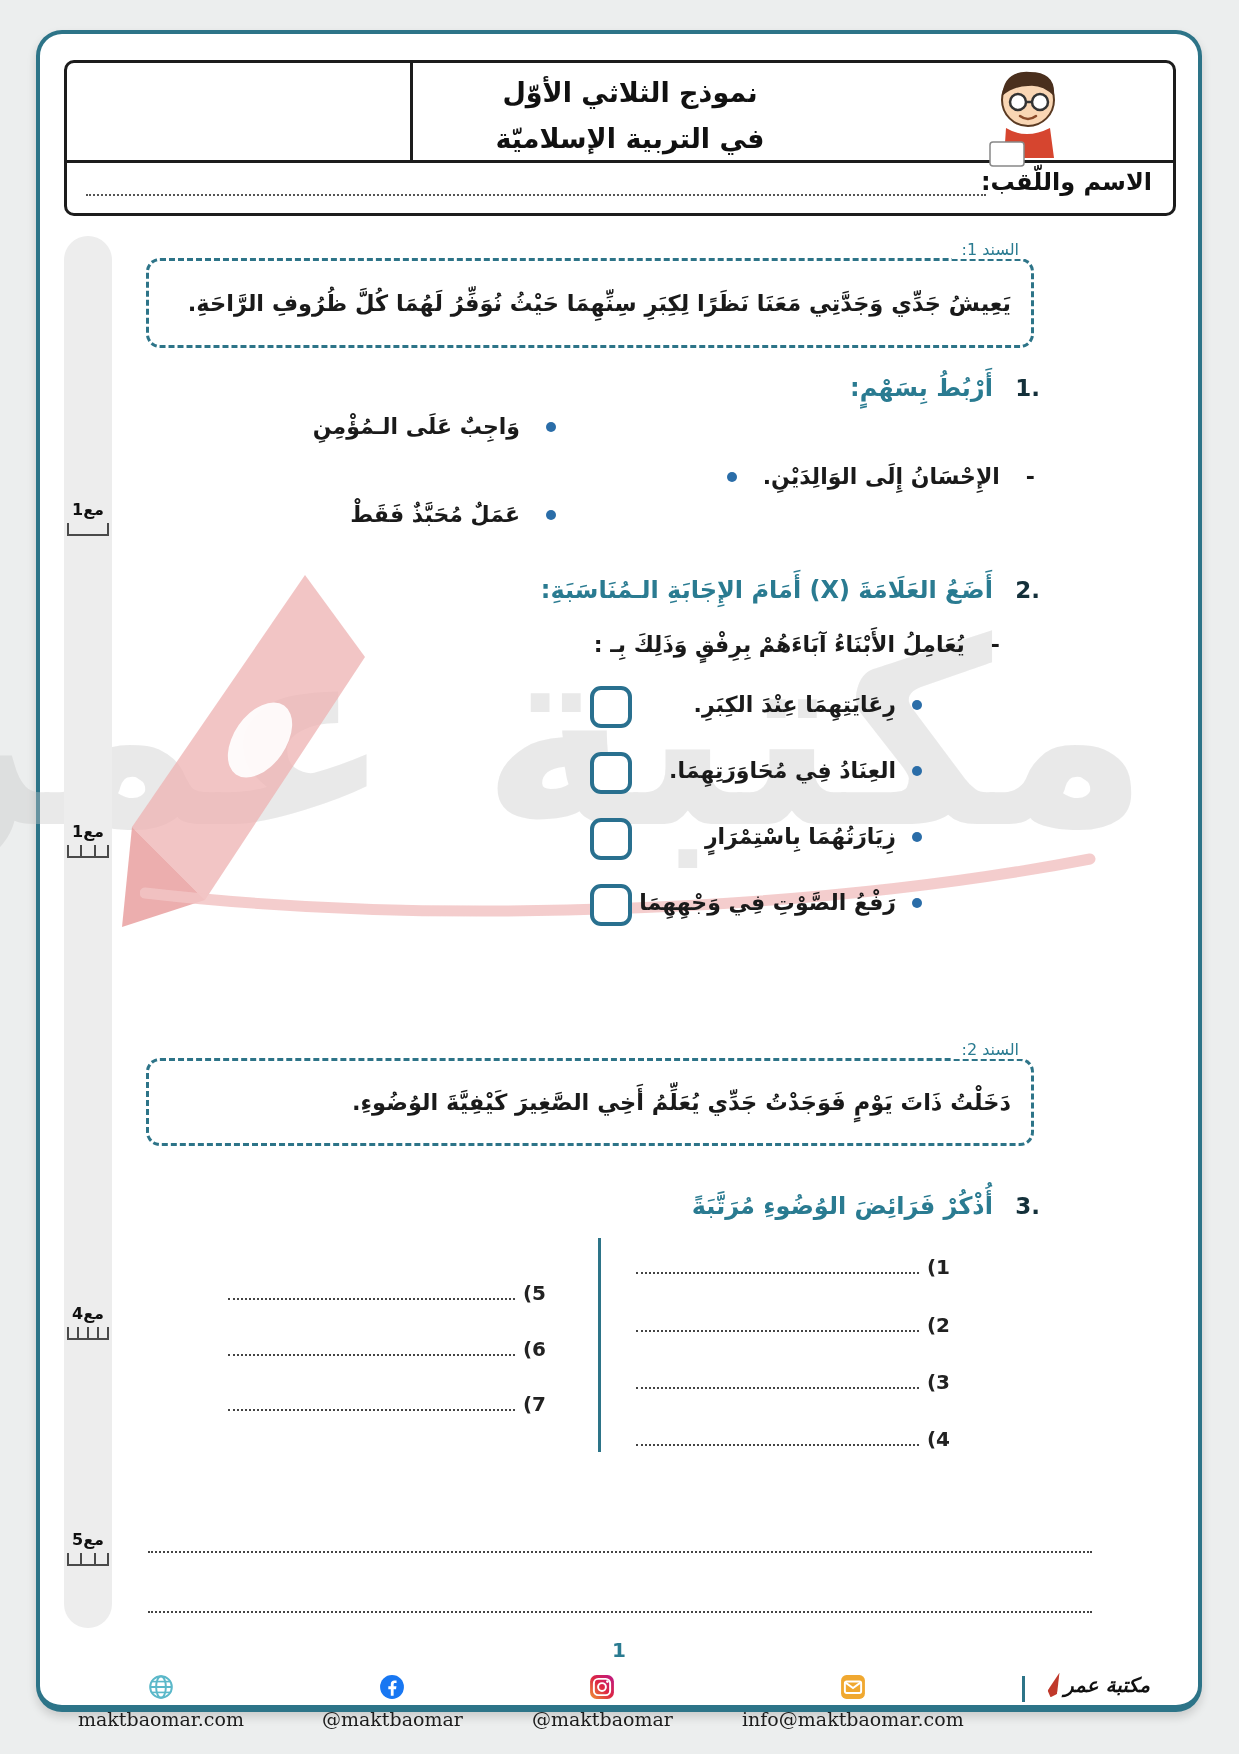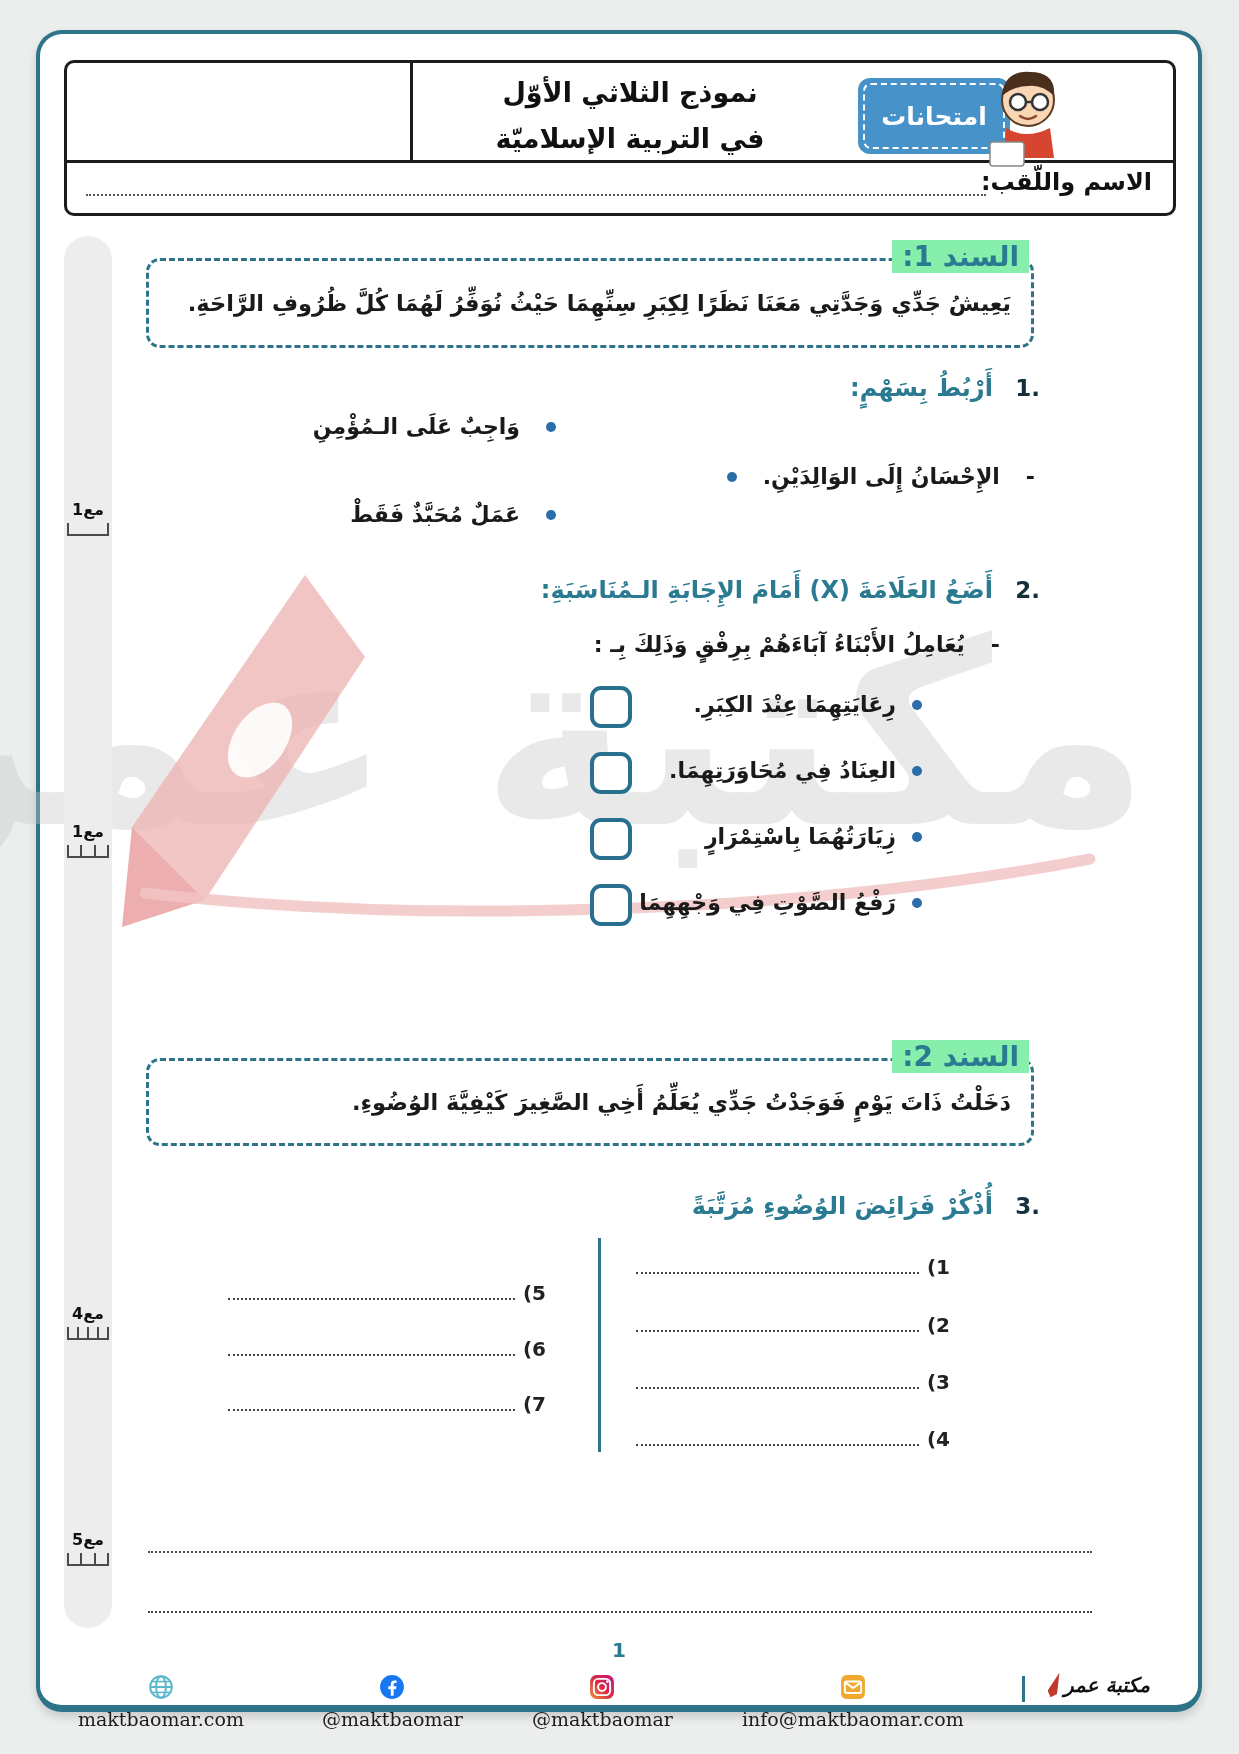--- a/index.html
+++ b/index.html
@@ -50,22 +50,22 @@
   .score-label { font-size:16px; font-weight:bold; color:#111; direction:rtl; }
   .score-bracket { display:flex; width:42px; height:13px; margin:4px auto 0; }
   .score-bracket span { flex:1; border-left:2px solid #4a4a4a; border-bottom:2px solid #4a4a4a; }
   .score-bracket span:last-child { border-right:2px solid #4a4a4a; }
 
   
   .sanad-box { position:absolute; left:146px; width:888px; border:3px dashed #2d7488;
                border-radius:14px; z-index:2; display:flex; align-items:center; }
   .sanad-text { width:100%; direction:rtl; text-align:right; padding:0 20px;
                 font-size:22.5px; font-weight:bold; color:#1a1a1a; line-height:1.8; }
-  .sanad-label { position:absolute; z-index:3; background:#86efac; padding:0 10px;
-                 font-size:28px; font-weight:bold; color:#2a7b91; direction:rtl; }
+  .sanad-label { position:absolute; z-index:3; background:#ffffff; padding:0 10px;
+                 font-size:16px; font-weight:normal; color:#2a7b91; direction:rtl; }
 
   
   .q-title { position:absolute; z-index:3; direction:rtl; font-weight:bold;
              color:#2a7b91; font-size:24px; white-space:nowrap; }
   .q-num { color:#14303a; margin-left:14px; font-size:23px; }
   .body-text { position:absolute; z-index:3; direction:rtl; font-weight:bold;
                color:#1a1a1a; font-size:22px; white-space:nowrap; }
   .bullet { display:inline-block; width:10px; height:10px; border-radius:50%;
             background:#2a6da8; vertical-align:middle; }
   .match-row { display:flex; align-items:center; direction:rtl; gap:26px; }
@@ -117,23 +117,20 @@
   <div class="header-box"></div>
   <div class="header-hline"></div>
   <div class="header-vline"></div>
 
 
   <div class="hdr-col hdr-mid">
     <div>نموذج الثلاثي الأوّل</div>
     <div>في التربية الإسلاميّة</div>
   </div>
 
-  <div class="logo-box">
-    <span class="logo-label">امتحانات</span>
-  </div>
   <svg class="mascot" width="110" height="108" viewBox="0 0 110 108">
     <circle cx="58" cy="38" r="26" fill="#f9d6b4" stroke="#5a3a22" stroke-width="2"></circle>
     <path d="M32,34 Q34,8 60,10 Q86,10 84,34 Q72,22 58,24 Q44,24 32,34 Z" fill="#4a2f1d"></path>
     <circle cx="48" cy="40" r="8" fill="#ffffff" stroke="#333" stroke-width="2.5"></circle>
     <circle cx="70" cy="40" r="8" fill="#ffffff" stroke="#333" stroke-width="2.5"></circle>
     <line x1="56" y1="40" x2="62" y2="40" stroke="#333" stroke-width="2.5"></line>
     <path d="M50,54 Q58,60 66,54" stroke="#8a4a2a" stroke-width="2.5" fill="none" stroke-linecap="round"></path>
     <path d="M36,66 Q56,78 80,66 L84,96 L34,96 Z" fill="#d6452f"></path>
     <rect x="20" y="80" width="34" height="24" rx="3" fill="#ffffff" stroke="#888" stroke-width="1.5"></rect>
   </svg>

